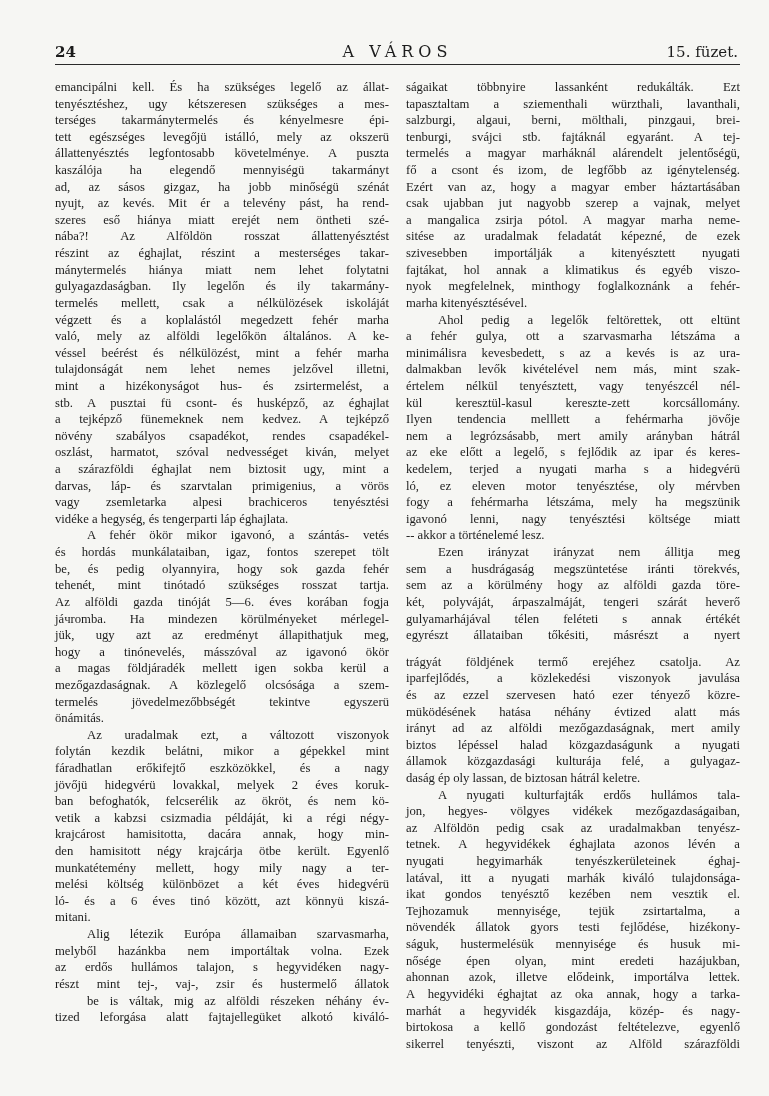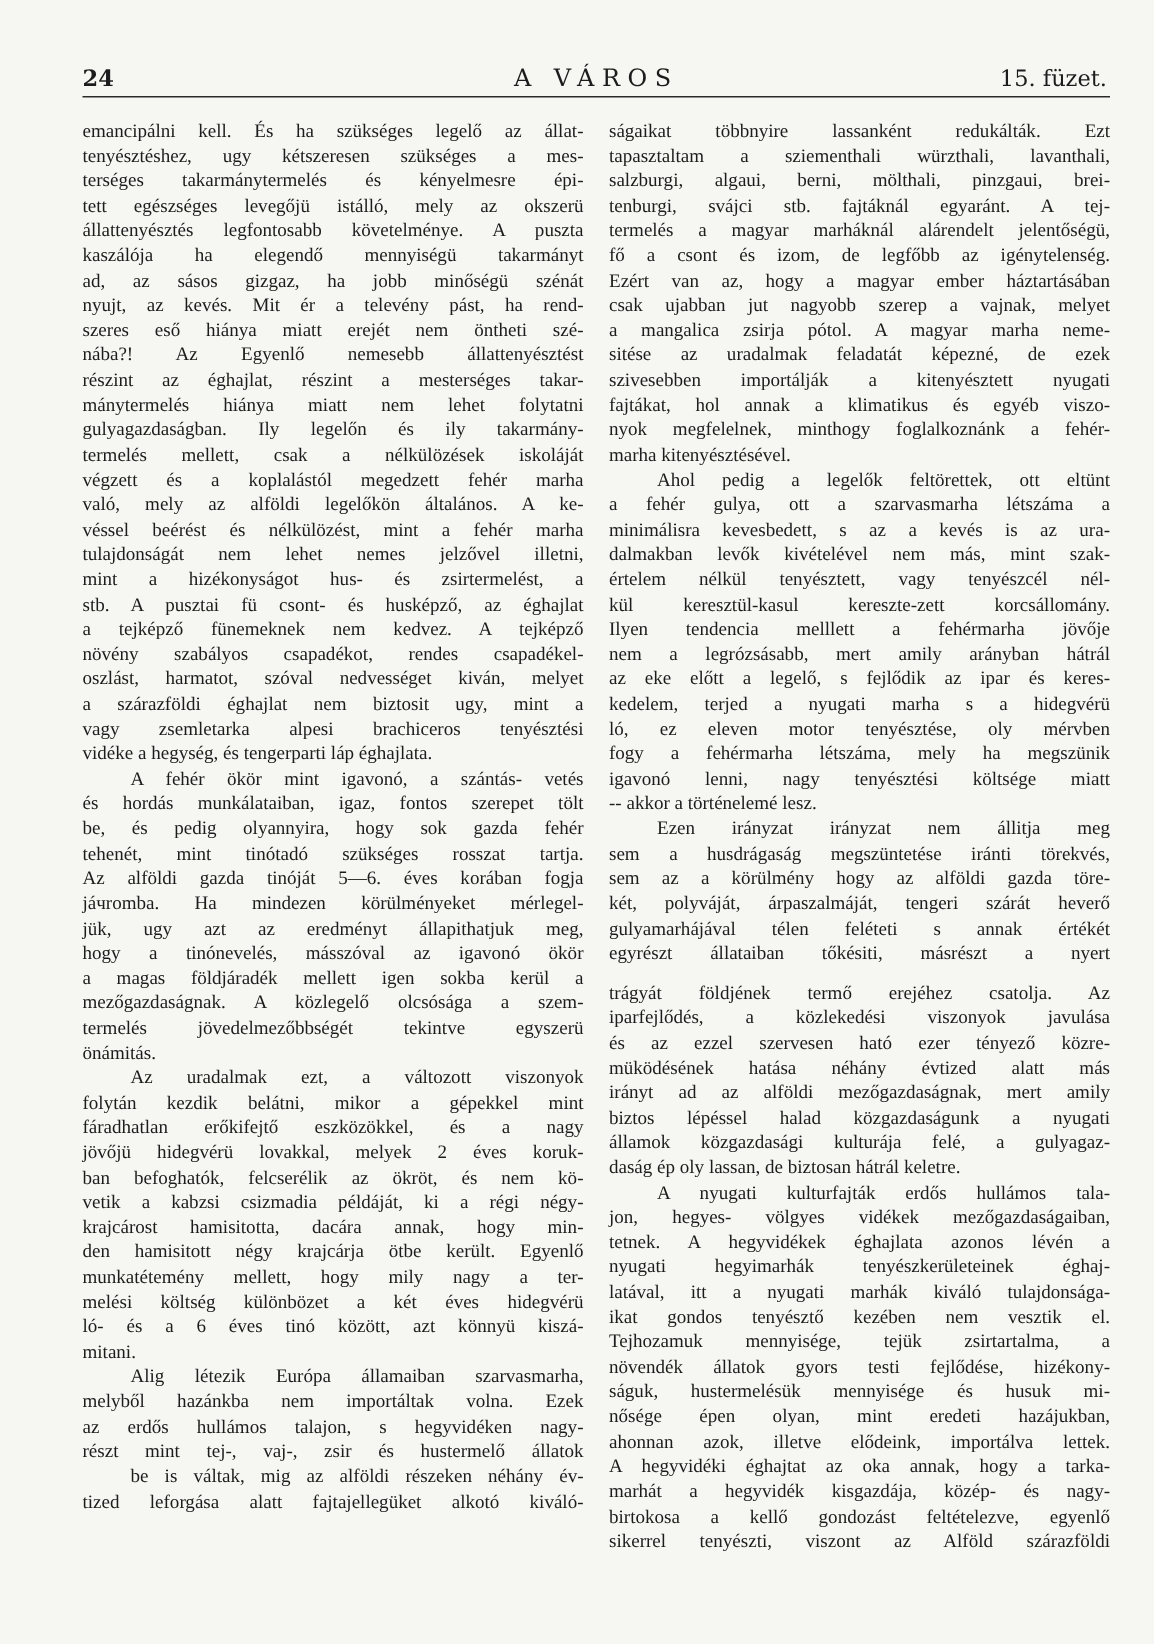--- a/index.html
+++ b/index.html
@@ -81,38 +81,39 @@
 <div class="column col-left">
     <span class="line" style="width: 334px; box-sizing: border-box;">emancipálni kell. És ha szükséges legelő az állat-</span>
     <span class="line" style="width: 334px; box-sizing: border-box;">tenyésztéshez, ugy kétszeresen szükséges a mes-</span>
     <span class="line" style="width: 334px; box-sizing: border-box;">terséges takarmánytermelés és kényelmesre épi-</span>
     <span class="line" style="width: 334px; box-sizing: border-box;">tett egészséges levegőjü istálló, mely az okszerü</span>
     <span class="line" style="width: 334px; box-sizing: border-box;">állattenyésztés legfontosabb követelménye. A puszta</span>
     <span class="line" style="width: 334px; box-sizing: border-box;">kaszálója ha elegendő mennyiségü takarmányt</span>
     <span class="line" style="width: 334px; box-sizing: border-box;">ad, az sásos gizgaz, ha jobb minőségü szénát</span>
     <span class="line" style="width: 334px; box-sizing: border-box;">nyujt, az kevés. Mit ér a televény pást, ha rend-</span>
     <span class="line" style="width: 334px; box-sizing: border-box;">szeres eső hiánya miatt erejét nem öntheti szé-</span>
-    <span class="line" style="width: 334px; box-sizing: border-box;">nába?! Az Egyenlő nemesebb állattenyésztést</span>
+    <span class="line" style="width: 334px; box-sizing: border-box;">nába?! Az Alföldön rosszat állattenyésztést</span>
     <span class="line" style="width: 334px; box-sizing: border-box;">részint az éghajlat, részint a mesterséges takar-</span>
     <span class="line" style="width: 334px; box-sizing: border-box;">mánytermelés hiánya miatt nem lehet folytatni</span>
     <span class="line" style="width: 334px; box-sizing: border-box;">gulyagazdaságban. Ily legelőn és ily takarmány-</span>
     <span class="line" style="width: 334px; box-sizing: border-box;">termelés mellett, csak a nélkülözések iskoláját</span>
     <span class="line" style="width: 334px; box-sizing: border-box;">végzett és a koplalástól megedzett fehér marha</span>
     <span class="line" style="width: 334px; box-sizing: border-box;">való, mely az alföldi legelőkön általános. A ke-</span>
     <span class="line" style="width: 334px; box-sizing: border-box;">véssel beérést és nélkülözést, mint a fehér marha</span>
     <span class="line" style="width: 334px; box-sizing: border-box;">tulajdonságát nem lehet nemes jelzővel illetni,</span>
     <span class="line" style="width: 334px; box-sizing: border-box;">mint a hizékonyságot hus- és zsirtermelést, a</span>
     <span class="line" style="width: 334px; box-sizing: border-box;">stb. A pusztai fü csont- és husképző, az éghajlat</span>
     <span class="line" style="width: 334px; box-sizing: border-box;">a tejképző fünemeknek nem kedvez. A tejképző</span>
     <span class="line" style="width: 334px; box-sizing: border-box;">növény szabályos csapadékot, rendes csapadékel-</span>
     <span class="line" style="width: 334px; box-sizing: border-box;">oszlást, harmatot, szóval nedvességet kiván, melyet</span>
     <span class="line" style="width: 334px; box-sizing: border-box;">a szárazföldi éghajlat nem biztosit ugy, mint a</span>
+    <span class="line" style="width: 334px; box-sizing: border-box;">darvas, láp- és szarvtalan primigenius, a vörös</span>
     <span class="line" style="width: 334px; box-sizing: border-box;">vagy zsemletarka alpesi brachiceros tenyésztési</span>
     <span class="line last" style="width: 334px; box-sizing: border-box;">vidéke a hegység, és tengerparti láp éghajlata.</span>
-    <span class="line indent" style="width: 334px; box-sizing: border-box;">A fehér ökör mint igavonó, a szántás- vetés</span>
+    <span class="line indent" style="width: 334px; box-sizing: border-box;">A fehér ökör mikor igavonó, a szántás- vetés</span>
     <span class="line" style="width: 334px; box-sizing: border-box;">és hordás munkálataiban, igaz, fontos szerepet tölt</span>
     <span class="line" style="width: 334px; box-sizing: border-box;">be, és pedig olyannyira, hogy sok gazda fehér</span>
     <span class="line" style="width: 334px; box-sizing: border-box;">tehenét, mint tinótadó szükséges rosszat tartja.</span>
     <span class="line" style="width: 334px; box-sizing: border-box;">Az alföldi gazda tinóját 5—6. éves korában fogja</span>
     <span class="line" style="width: 334px; box-sizing: border-box;">jáчromba. Ha mindezen körülményeket mérlegel-</span>
     <span class="line" style="width: 334px; box-sizing: border-box;">jük, ugy azt az eredményt állapithatjuk meg,</span>
     <span class="line" style="width: 334px; box-sizing: border-box;">hogy a tinónevelés, másszóval az igavonó ökör</span>
     <span class="line" style="width: 334px; box-sizing: border-box;">a magas földjáradék mellett igen sokba kerül a</span>
     <span class="line" style="width: 334px; box-sizing: border-box;">mezőgazdaságnak. A közlegelő olcsósága a szem-</span>
     <span class="line" style="width: 334px; box-sizing: border-box;">termelés jövedelmezőbbségét tekintve egyszerü</span>
@@ -174,20 +175,21 @@
     <span class="line" style="width: 334px; box-sizing: border-box; margin-top: 10px;">trágyát földjének termő erejéhez csatolja. Az</span>
     <span class="line" style="width: 334px; box-sizing: border-box;">iparfejlődés, a közlekedési viszonyok javulása</span>
     <span class="line" style="width: 334px; box-sizing: border-box;">és az ezzel szervesen ható ezer tényező közre-</span>
     <span class="line" style="width: 334px; box-sizing: border-box;">müködésének hatása néhány évtized alatt más</span>
     <span class="line" style="width: 334px; box-sizing: border-box;">irányt ad az alföldi mezőgazdaságnak, mert amily</span>
     <span class="line" style="width: 334px; box-sizing: border-box;">biztos lépéssel halad közgazdaságunk a nyugati</span>
     <span class="line" style="width: 334px; box-sizing: border-box;">államok közgazdasági kulturája felé, a gulyagaz-</span>
     <span class="line last" style="width: 334px; box-sizing: border-box;">daság ép oly lassan, de biztosan hátrál keletre.</span>
     <span class="line indent" style="width: 334px; box-sizing: border-box;">A nyugati kulturfajták erdős hullámos tala-</span>
     <span class="line" style="width: 334px; box-sizing: border-box;">jon, hegyes- völgyes vidékek mezőgazdaságaiban,</span>
+    <span class="line" style="width: 334px; box-sizing: border-box;">az Alföldön pedig csak az uradalmakban tenyész-</span>
     <span class="line" style="width: 334px; box-sizing: border-box;">tetnek. A hegyvidékek éghajlata azonos lévén a</span>
     <span class="line" style="width: 334px; box-sizing: border-box;">nyugati hegyimarhák tenyészkerületeinek éghaj-</span>
     <span class="line" style="width: 334px; box-sizing: border-box;">latával, itt a nyugati marhák kiváló tulajdonsága-</span>
     <span class="line" style="width: 334px; box-sizing: border-box;">ikat gondos tenyésztő kezében nem vesztik el.</span>
     <span class="line" style="width: 334px; box-sizing: border-box;">Tejhozamuk mennyisége, tejük zsirtartalma, a</span>
     <span class="line" style="width: 334px; box-sizing: border-box;">növendék állatok gyors testi fejlődése, hizékony-</span>
     <span class="line" style="width: 334px; box-sizing: border-box;">ságuk, hustermelésük mennyisége és husuk mi-</span>
     <span class="line" style="width: 334px; box-sizing: border-box;">nősége épen olyan, mint eredeti hazájukban,</span>
     <span class="line" style="width: 334px; box-sizing: border-box;">ahonnan azok, illetve elődeink, importálva lettek.</span>
     <span class="line" style="width: 334px; box-sizing: border-box;">A hegyvidéki éghajtat az oka annak, hogy a tarka-</span>

